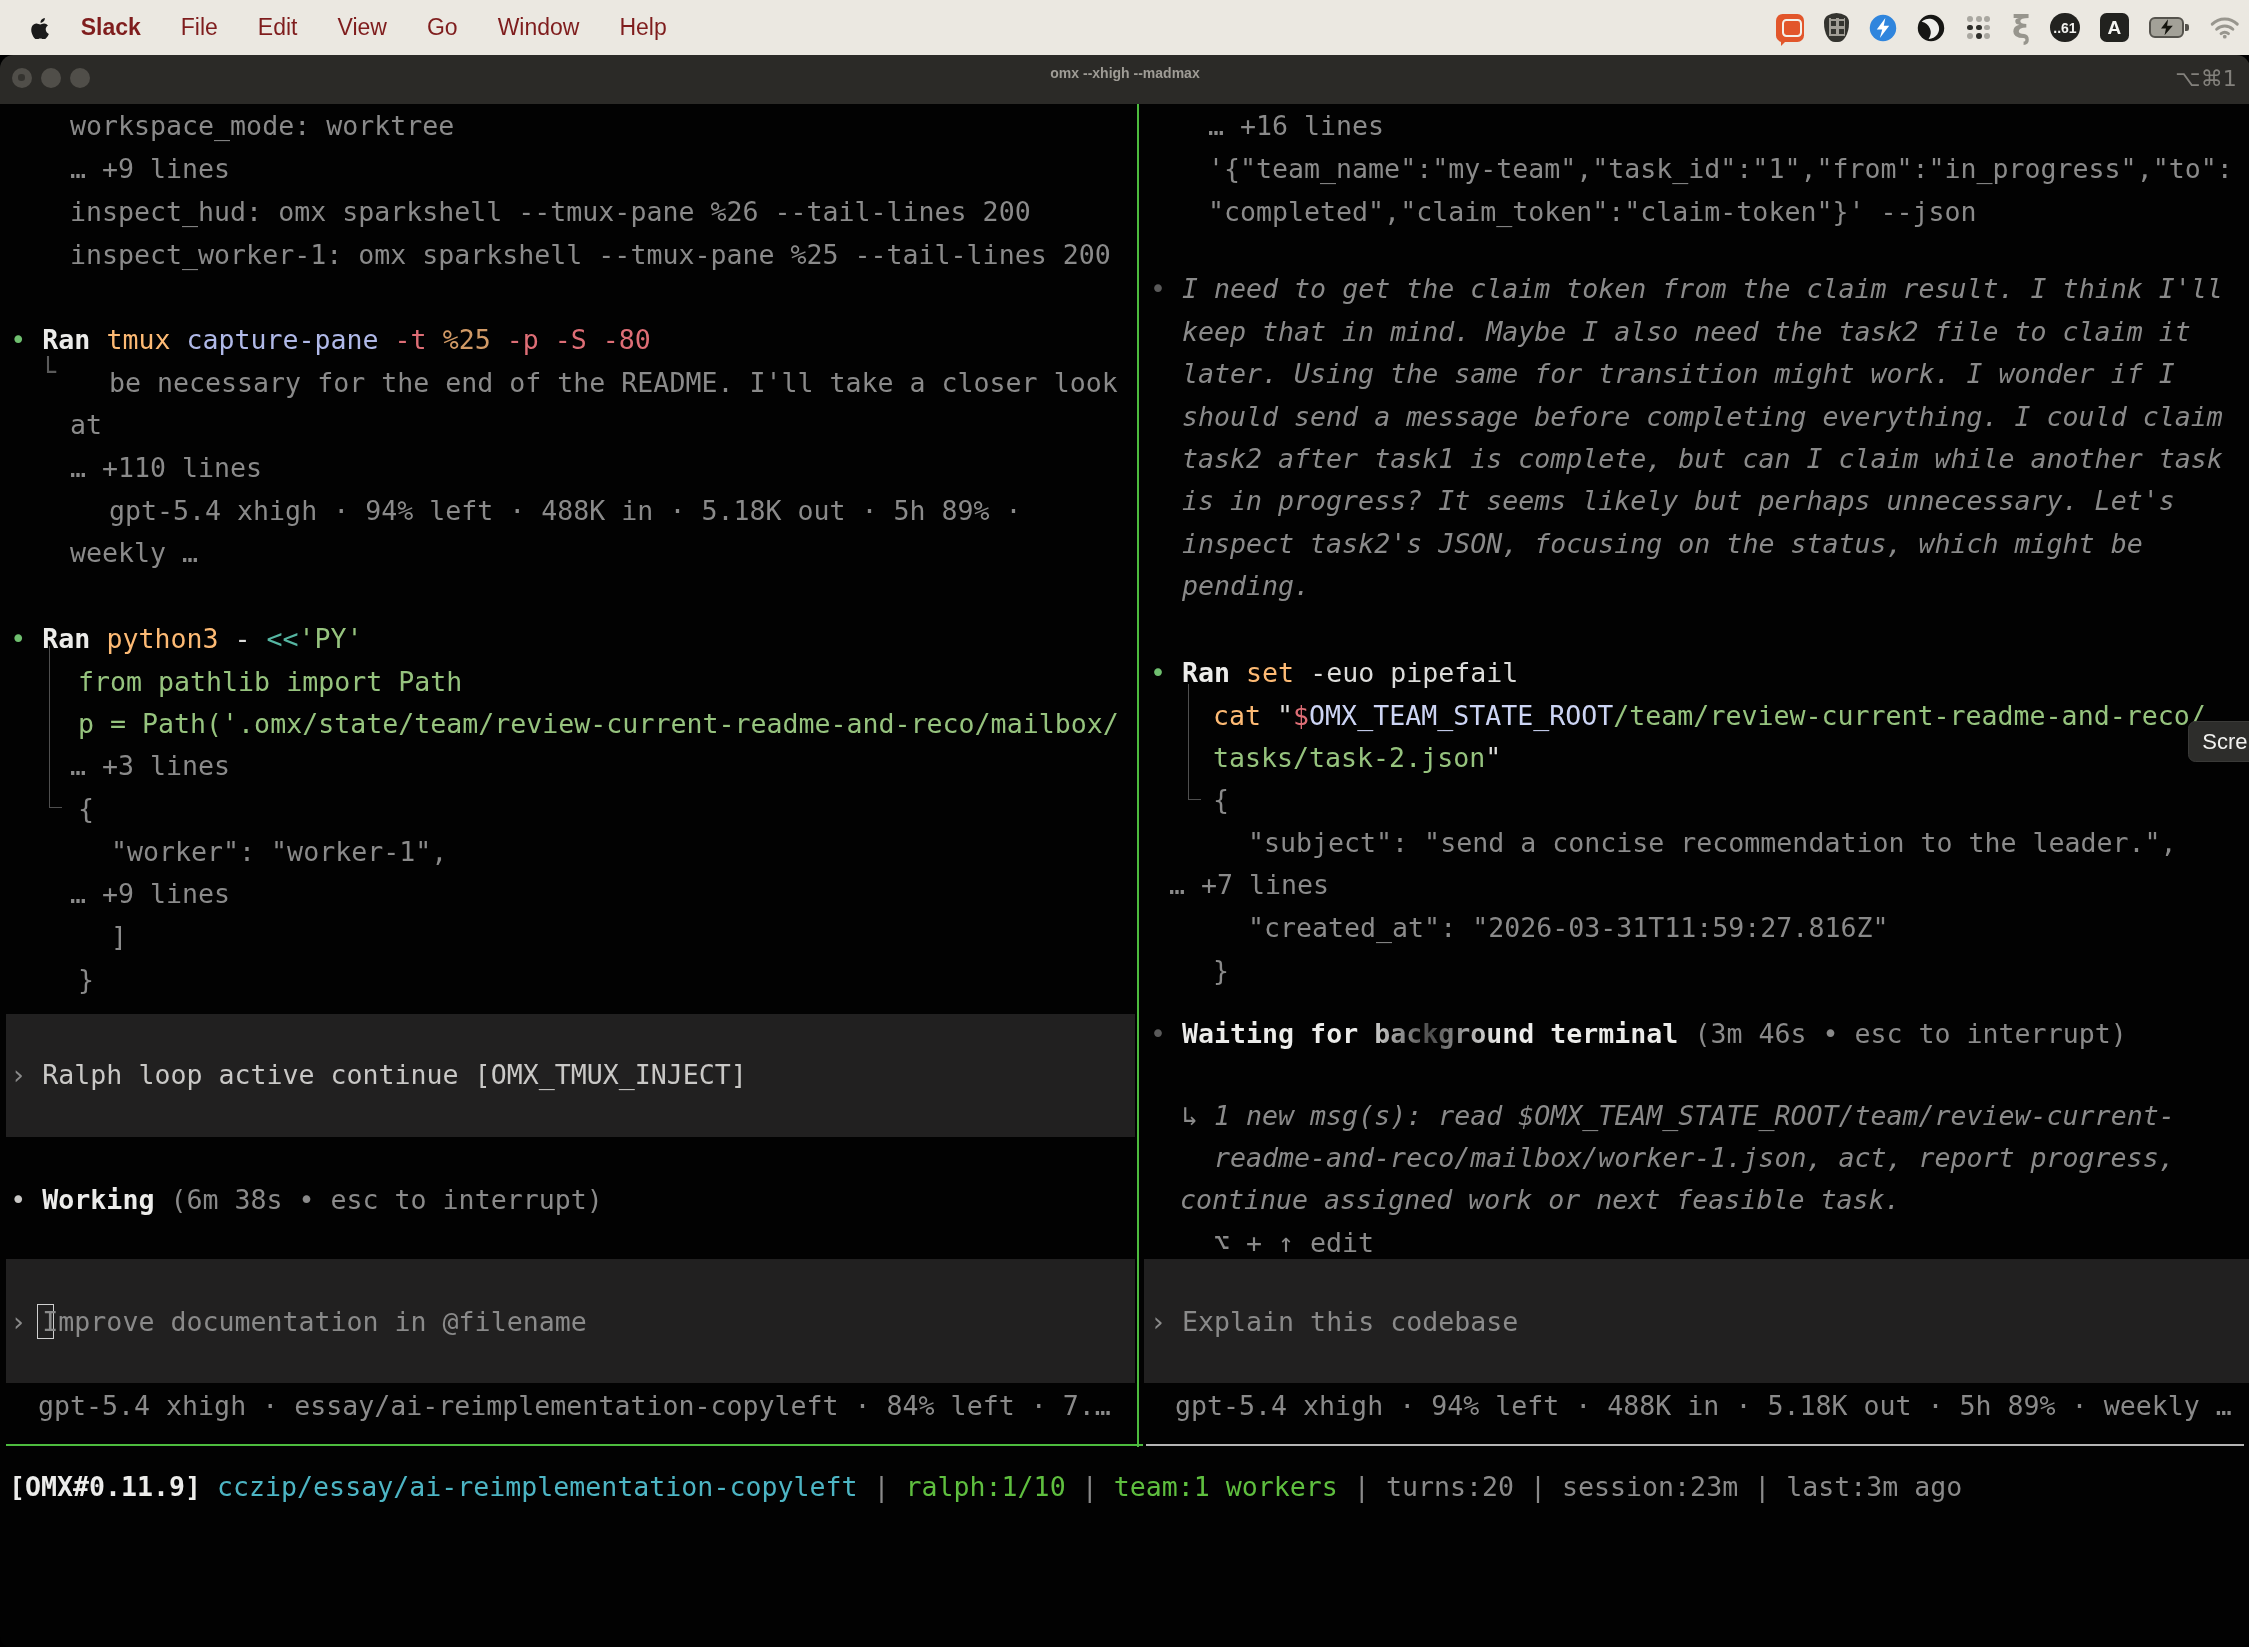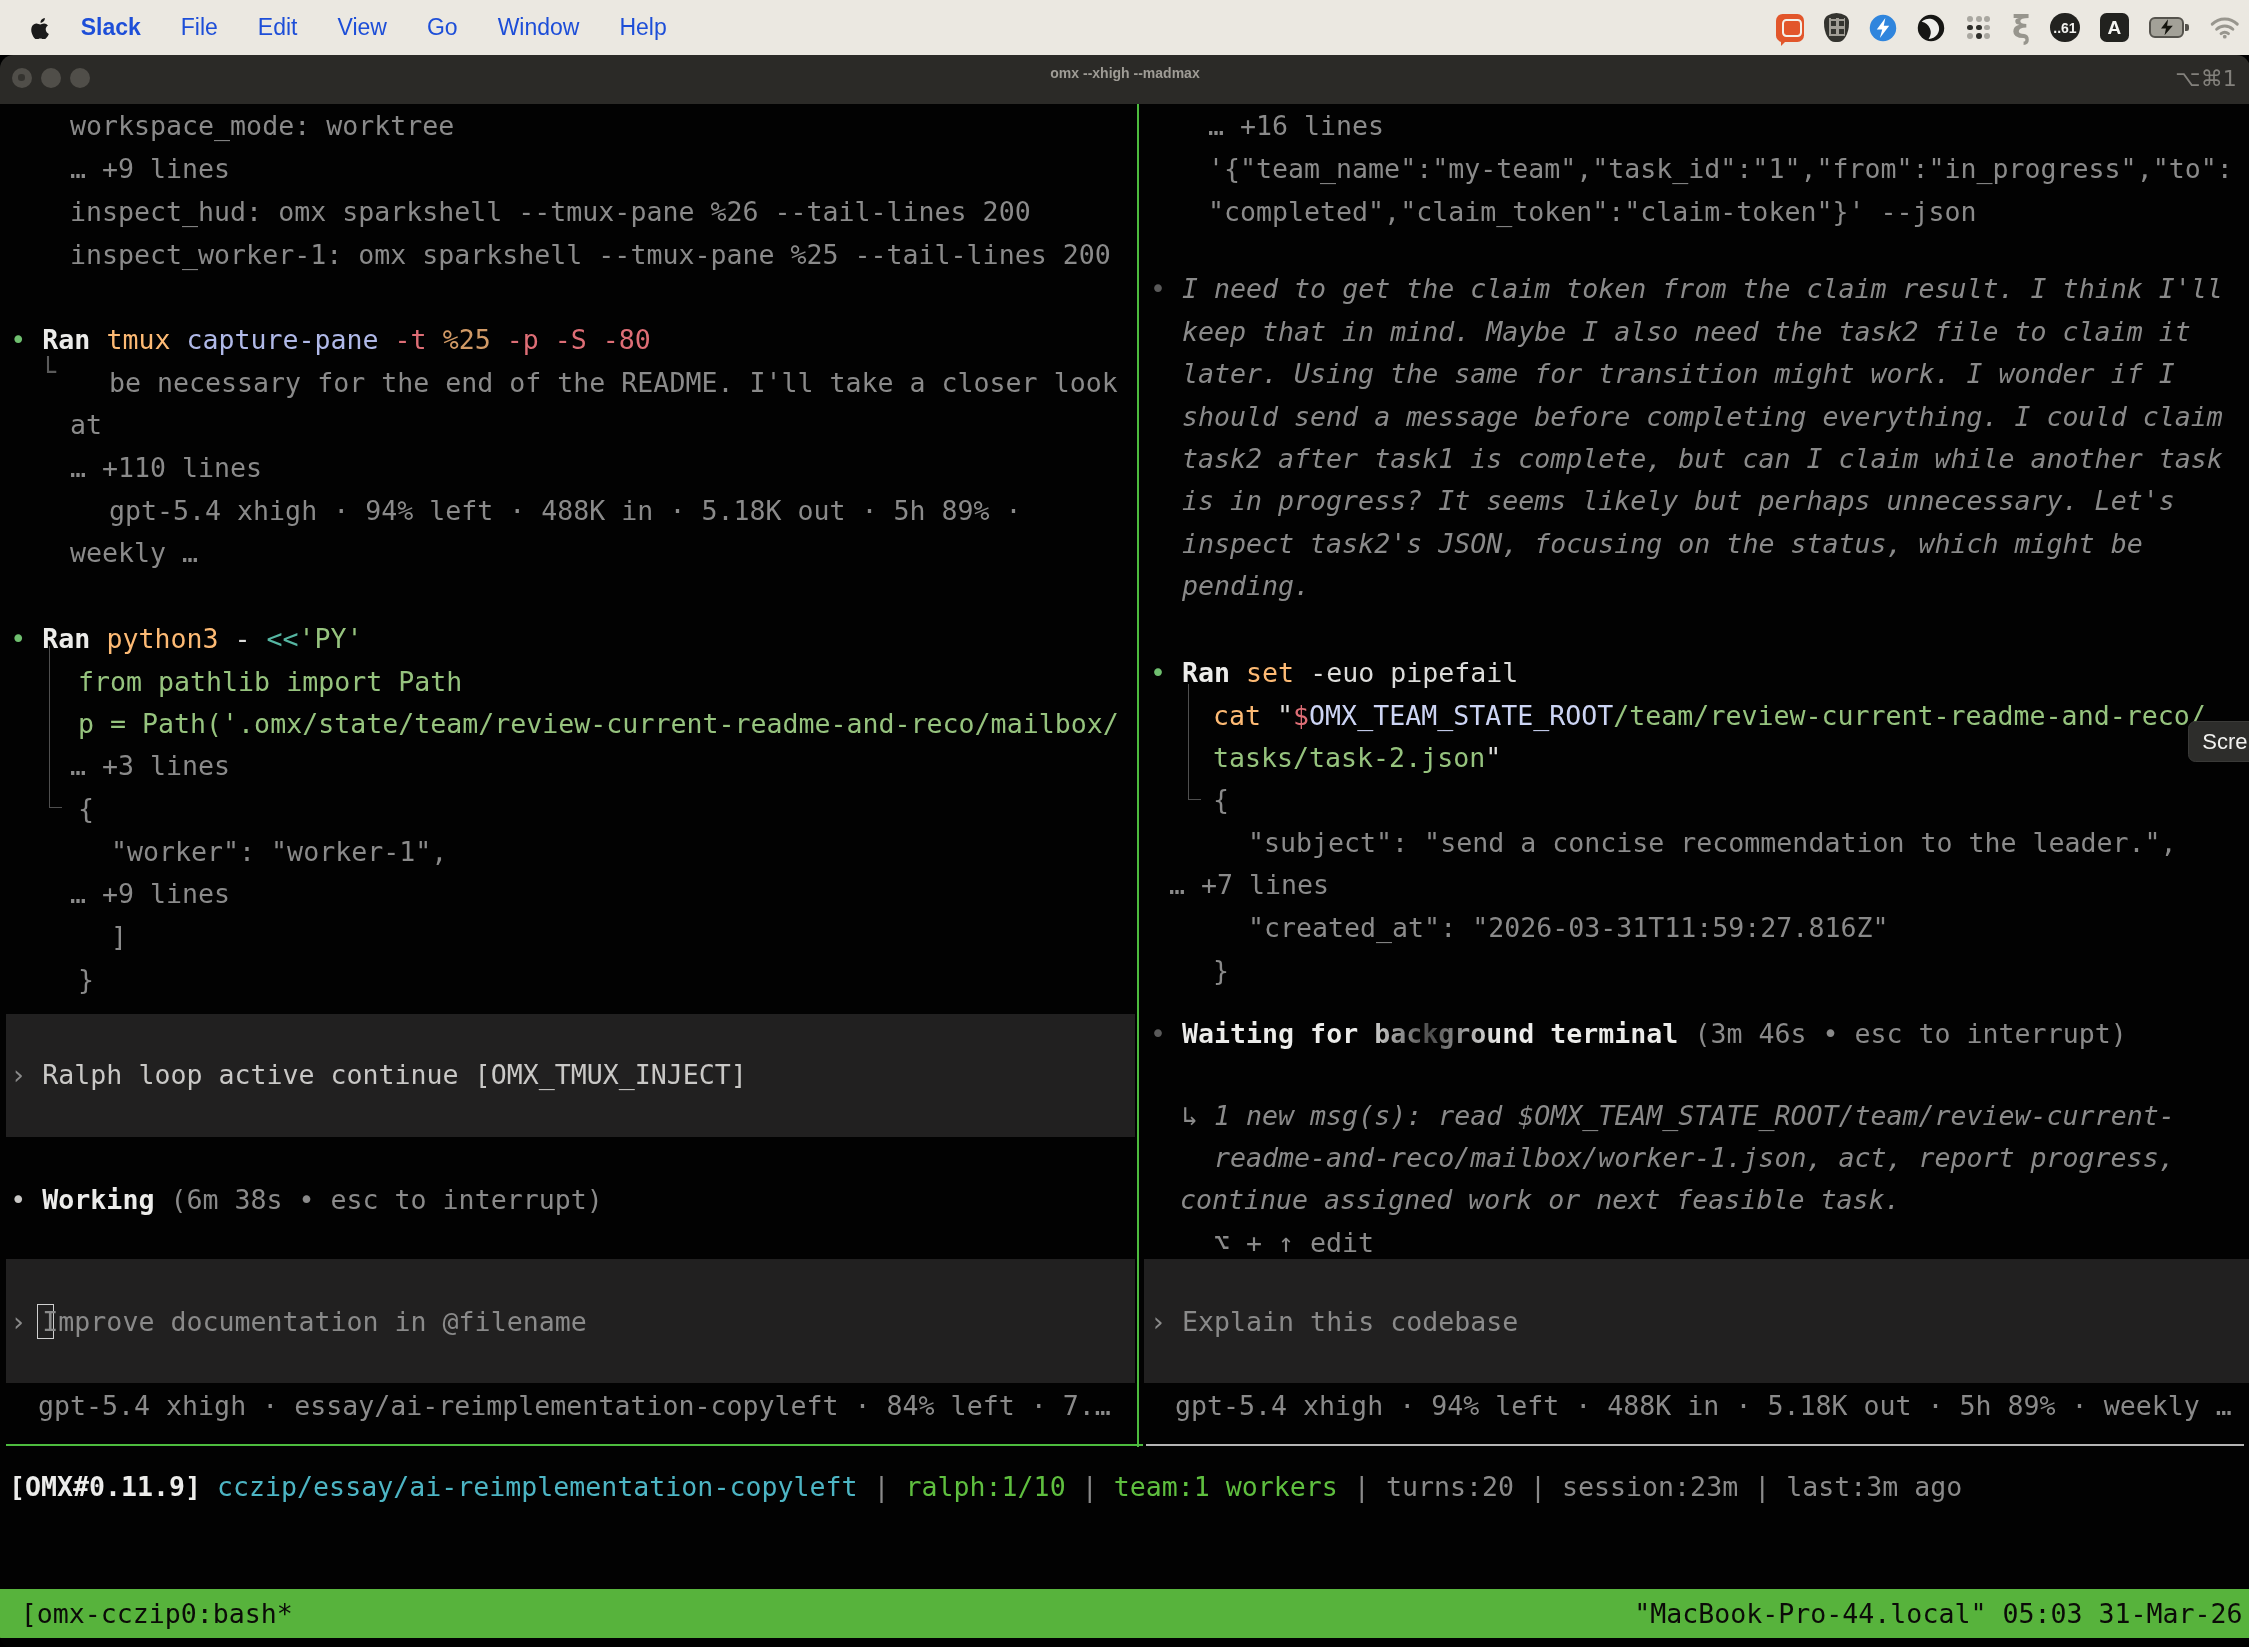--- a/index.html
+++ b/index.html
@@ -3,21 +3,21 @@
 <meta charset="utf-8">
 <style>
   * { margin:0; padding:0; box-sizing:border-box; }
   html,body { width:2250px; height:1648px; overflow:hidden; background:#000; }
   body { font-family:"DejaVu Sans Mono","DejaVu Sans",monospace; }
 
   
   .menubar { position:absolute; left:0; top:0; width:2250px; height:55px;
     background:#ebe8e1; display:flex; align-items:center; }
   .menus { display:flex; align-items:center; margin-left:20.7px;
-    font-family:"Liberation Sans","DejaVu Sans",sans-serif; font-size:23px; color:#1d4ed8; }
+    font-family:"Liberation Sans","DejaVu Sans",sans-serif; font-size:23px; color:#7f1d1d; }
   .apple { width:40px; display:flex; justify-content:center; }
   .menu-item { padding:0 20px; }
   .menu-item.app { font-weight:bold; }
   .statusicons { position:absolute; right:10.3px; top:0; height:55px;
     display:flex; align-items:center; gap:20px; }
 
   
   .ic-chat { width:28px; height:28px; background:#e2562b; border-radius:6.6px; position:relative; }
   .ic-chat::before { content:""; position:absolute; left:5.9px; top:5.9px; width:16px; height:14px;
     border:2.2px solid #f4f1ea; border-radius:4.4px; }
@@ -253,18 +253,14 @@
   </div>
 
   <div class="vdivider"></div>
   <div class="hline-left"></div>
   <div class="hline-right"></div>
 
   <div class="tooltip">Scre</div>
 
   <div class="line" style="left:8.9px; top:1410px;"><span class="wb">[OMX#0.11.9]</span> <span class="cy">cczip/essay/ai-reimplementation-copyleft</span> <span class="gy">|</span> <span class="sg">ralph:1/10</span> <span class="gy">|</span> <span class="sg">team:1 workers</span> <span class="gy">|</span> <span class="gy">turns:20</span> <span class="gy">|</span> <span class="gy">session:23m</span> <span class="gy">|</span> <span class="gy">last:3m ago</span></div>
 
-  <div class="tmuxbar">
-    <span class="left">[omx-cczip0:bash*</span>
-    <span class="right">"MacBook-Pro-44.local" 05:03 31-Mar-26</span>
-  </div>
 </div>
 
 
 </body></html>

